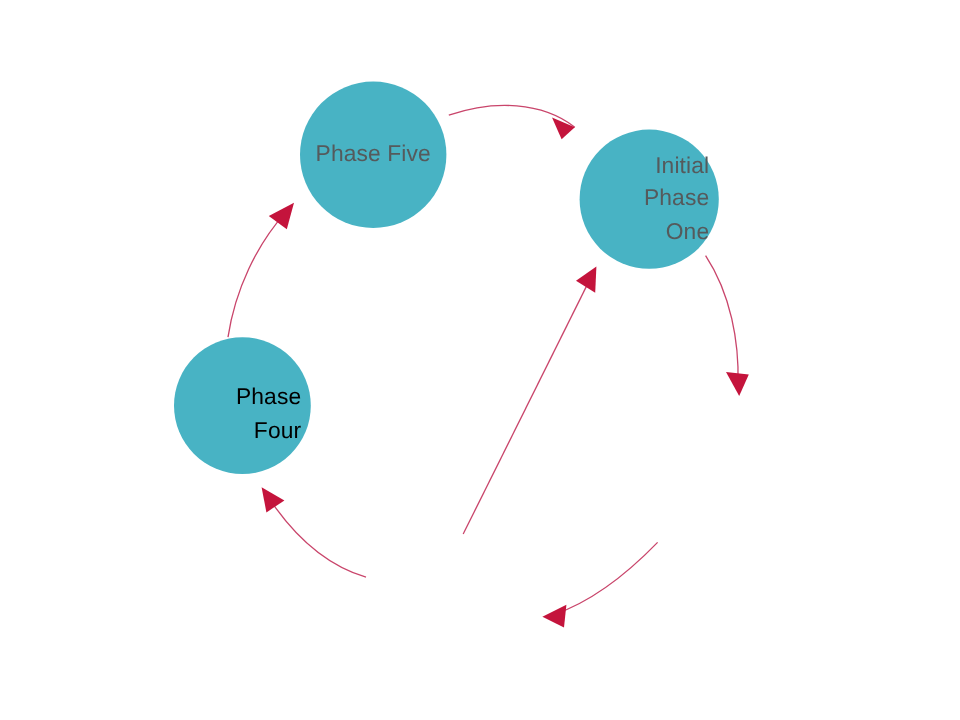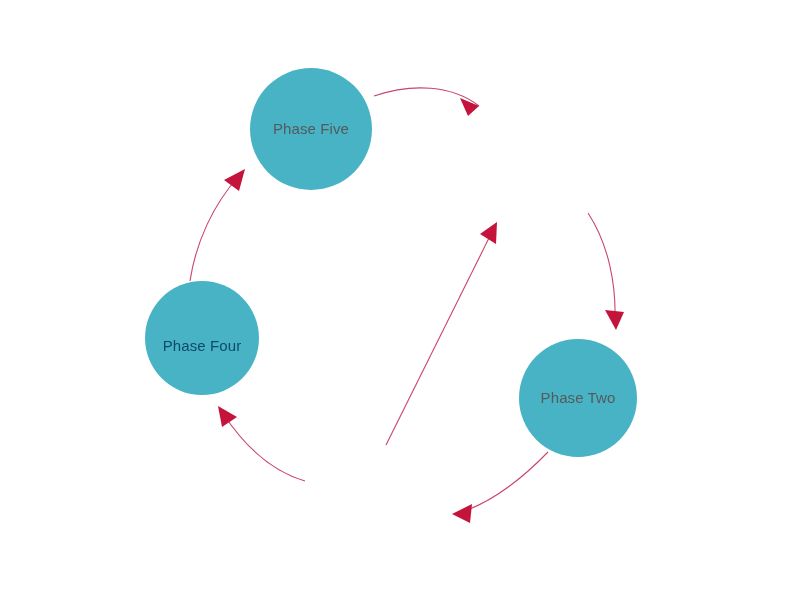--- a/index.html
+++ b/index.html
@@ -40,21 +40,21 @@
     position: absolute;
     border-radius: 50%;
     background: #48b3c4;
     display: flex;
     align-items: center;
     justify-content: center;
     box-sizing: border-box;
   }
   .node-label {
     color: #555a5c;
-    font-size: 15px;
+    font-size: 19px;
     line-height: 1.45;
     text-align: right;
     letter-spacing: 0.1px;
     padding: 0 8px;
     white-space: pre-line;
     user-select: none;
   }
 </style>
 </head>
 <body>
@@ -92,23 +92,24 @@
       <path class="edge-path" d="M 386 445 L 492 232" style="stroke: rgb(201, 69, 107);"></path>
       <path class="edge-head" d="M 497 222 L 496 244 L 480 234 Z" style="fill: rgb(196, 20, 60);"></path>
     </g>
 
   </svg>
 
   <div class="node" style="left: 250px; top: 68px; width: 122px; height: 122px; background: rgb(72, 179, 196);">
     <span class="node-label" style="color: rgb(85, 90, 92);">Phase Five</span>
   </div>
 
-
-  <div class="node" style="left: 519px; top: 339px; width: 118px; height: 118px; background: rgb(72, 179, 196);">
-    <span class="node-label" style="color: rgb(85, 90, 92);">Phase Two</span>
+  <div class="node" style="left: 483px; top: 108px; width: 116px; height: 116px; background: rgb(72, 179, 196);">
+    <span class="node-label" style="color: rgb(85, 90, 92);">Initial Phase
+One</span>
   </div>
 
 
+
   <div class="node" style="left: 145px; top: 281px; width: 114px; height: 114px; background: rgb(72, 179, 196);">
-    <span class="node-label" style="color: #0c4a6e; margin-top: 15px;">Phase Four</span>
+    <span class="node-label" style="color: #000000; margin-top: 15px;">Phase Four</span>
   </div>
 
 </div>
 
 </body></html>

